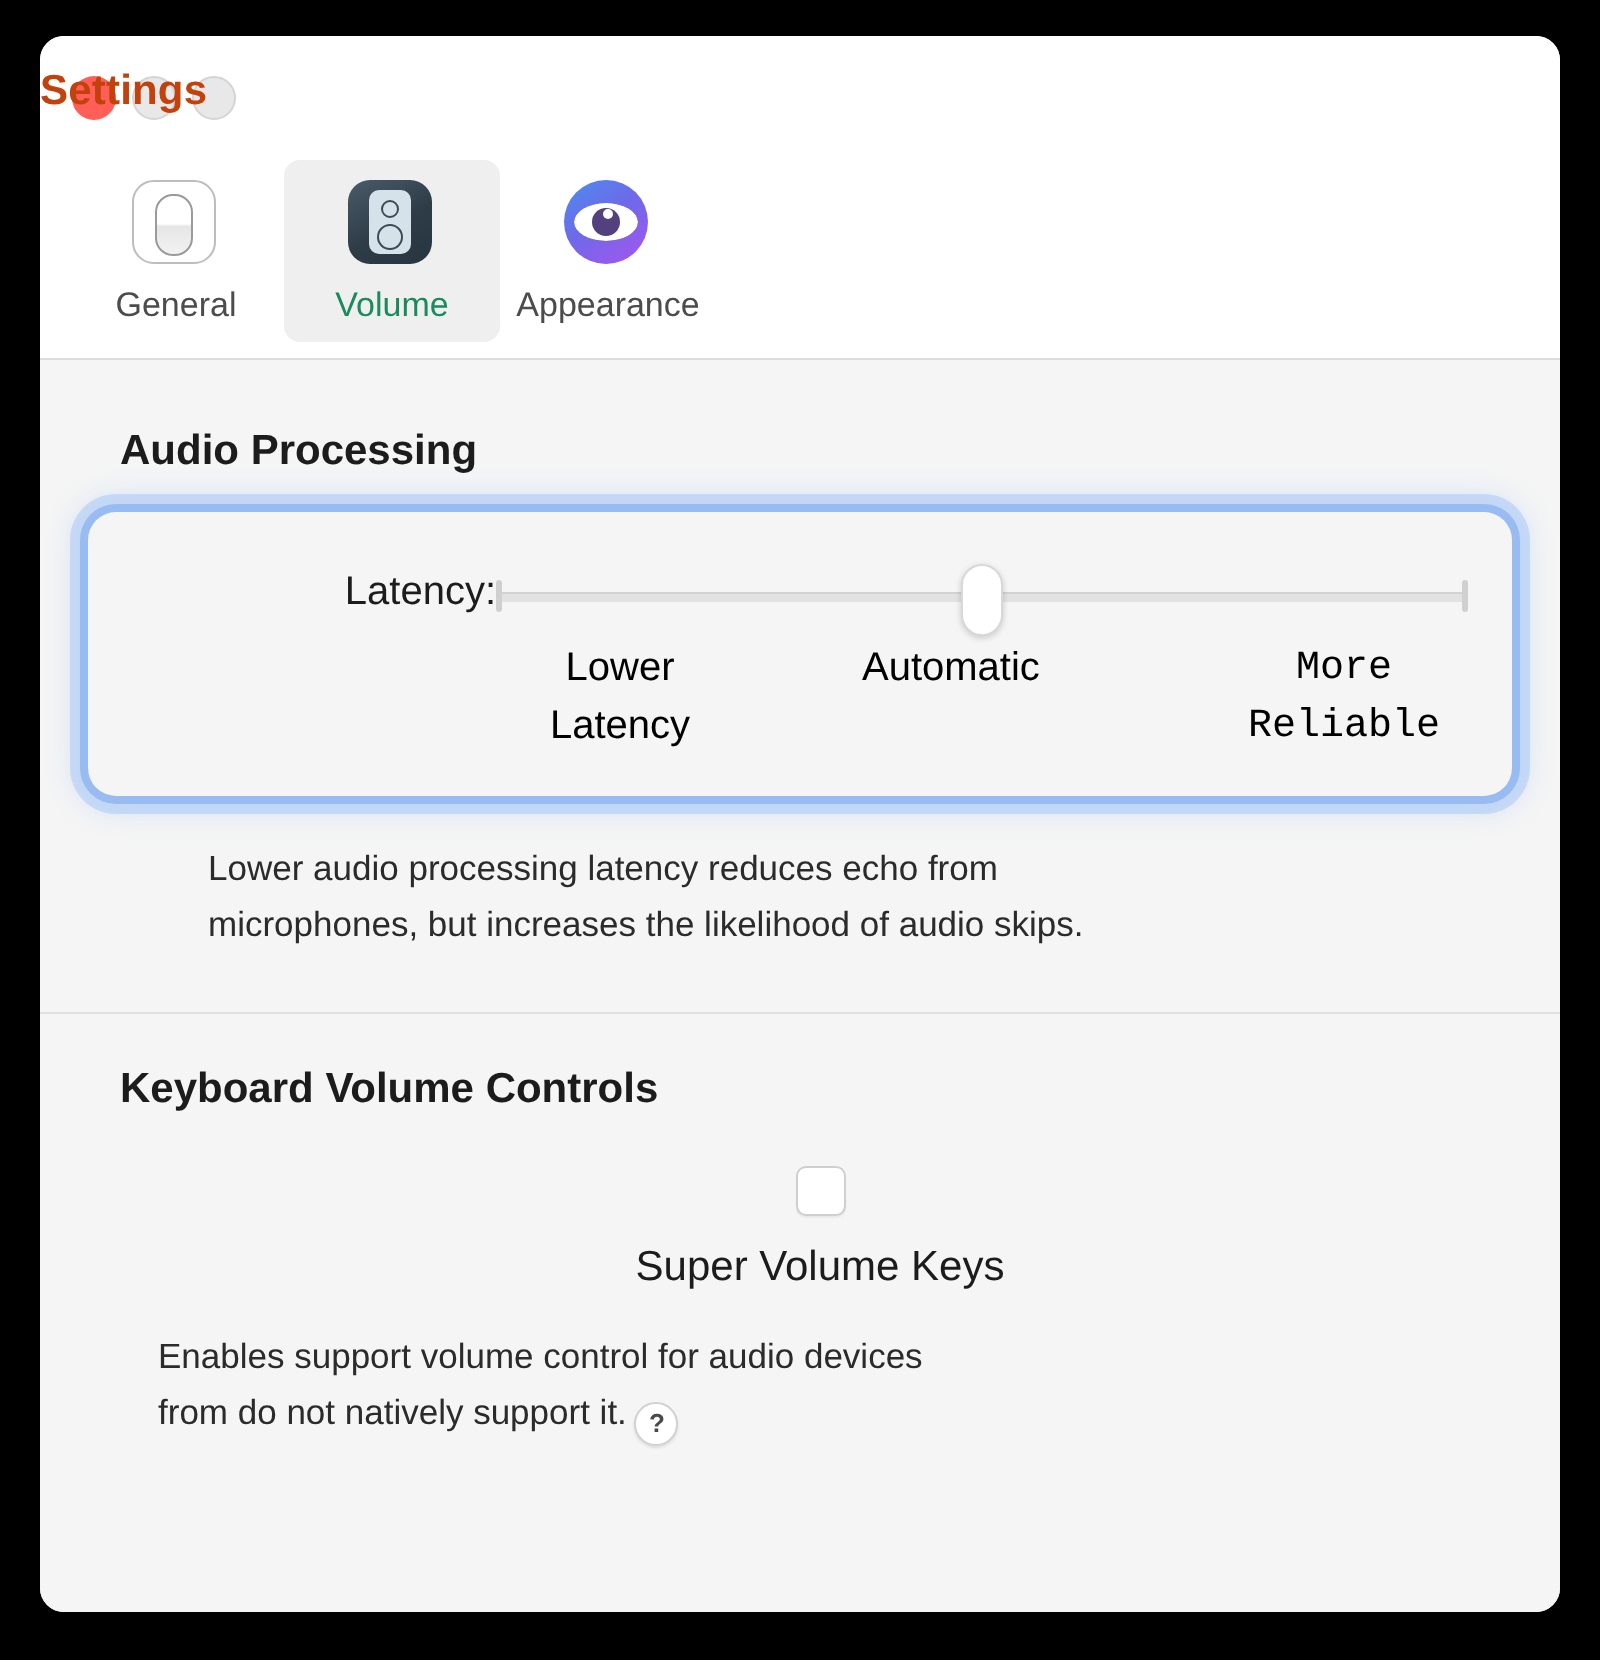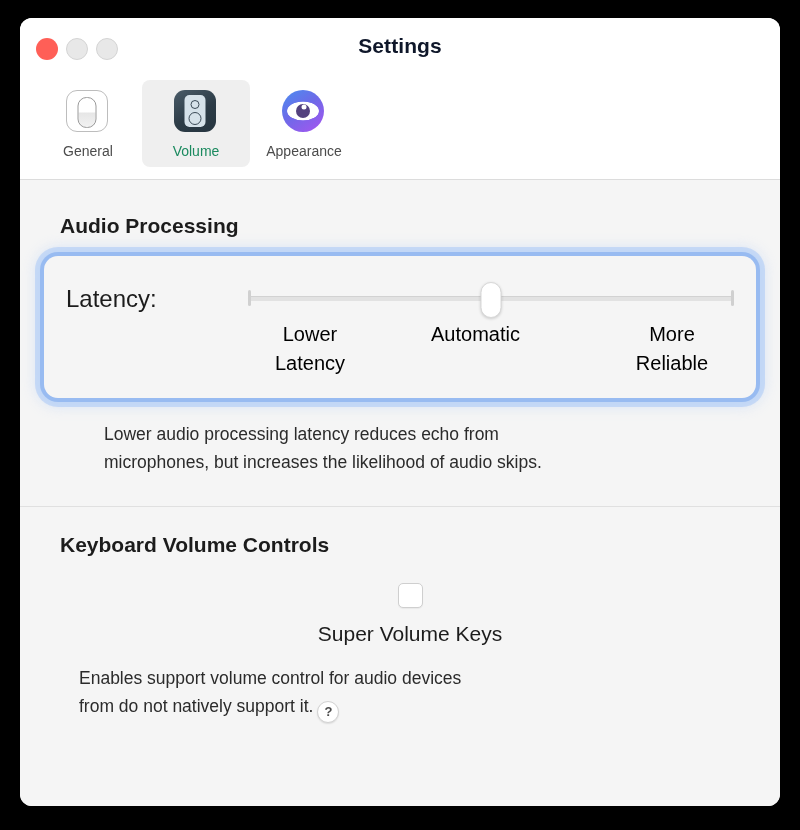--- a/index.html
+++ b/index.html
@@ -45,24 +45,24 @@
     border-radius: 50%;
   }
   .light-close   { background: #ff5f57; }
   .light-min     { background: #e8e8e8; border: 1px solid #d4d4d4; }
   .light-zoom    { background: #e8e8e8; border: 1px solid #d4d4d4; }
 
   .window-title {
     position: absolute;
     left: 0; right: 0;
     top: 16px;
-    text-align: center;
+    text-align: left;
     font-size: 21px;
     font-weight: bold;
-    color: #0f172a;
+    color: #c2410c;
     letter-spacing: 0.1px;
   }
 
   
   .toolbar {
     position: relative;
     height: 100px;
     background: #ffffff;
     border-bottom: 1px solid #dcdcdc;
     padding-left: 14px;
@@ -77,21 +77,21 @@
     display: flex;
     flex-direction: column;
     align-items: center;
     gap: 9px;
     background: transparent;
     cursor: default;
   }
   .tab.selected { background: #efefef; }
 
   .tab-label {
-    font-size: 14px;
+    font-size: 17px;
     color: #4c4c4c;
   }
   .tab.selected .tab-label { color: #1b8a5f; }
 
   .tab-icon {
     width: 44px;
     height: 44px;
     position: relative;
   }
 
@@ -210,24 +210,25 @@
       0 0 0 4px rgba(150, 185, 240, 0.95),
       0 0 0 9px rgba(170, 200, 245, 0.55),
       0 0 14px 8px rgba(175, 205, 248, 0.45);
   }
 
   .slider-row {
     display: flex;
     align-items: flex-start;
   }
   .slider-label {
-    font-size: 24px;
+    font-size: 20px;
     color: #1c1c1c;
     padding-top: 15px;
     width: 182px;
+    text-align: right;
   }
   .slider-area {
     flex: 1;
     position: relative;
     padding-top: 10px;
   }
 
   .track-wrap {
     position: relative;
     height: 34px;
@@ -273,21 +274,21 @@
   }
   .tick-label {
     font-size: 20px;
     color: #000000;
     line-height: 1.45;
     text-align: center;
     width: 120px;
   }
   .tick-label.left   { text-align: center; }
   .tick-label.center { text-align: left; }
-  .tick-label.right  { text-align: center; }
+  .tick-label.right  { text-align: center; font-family: Liberation Mono, monospace; }
 
   .help-text {
     font-size: 17.5px;
     color: #2b2b2b;
     line-height: 1.6;
     padding: 22px 0 0 84px;
   }
 
   .divider {
     height: 1px;

